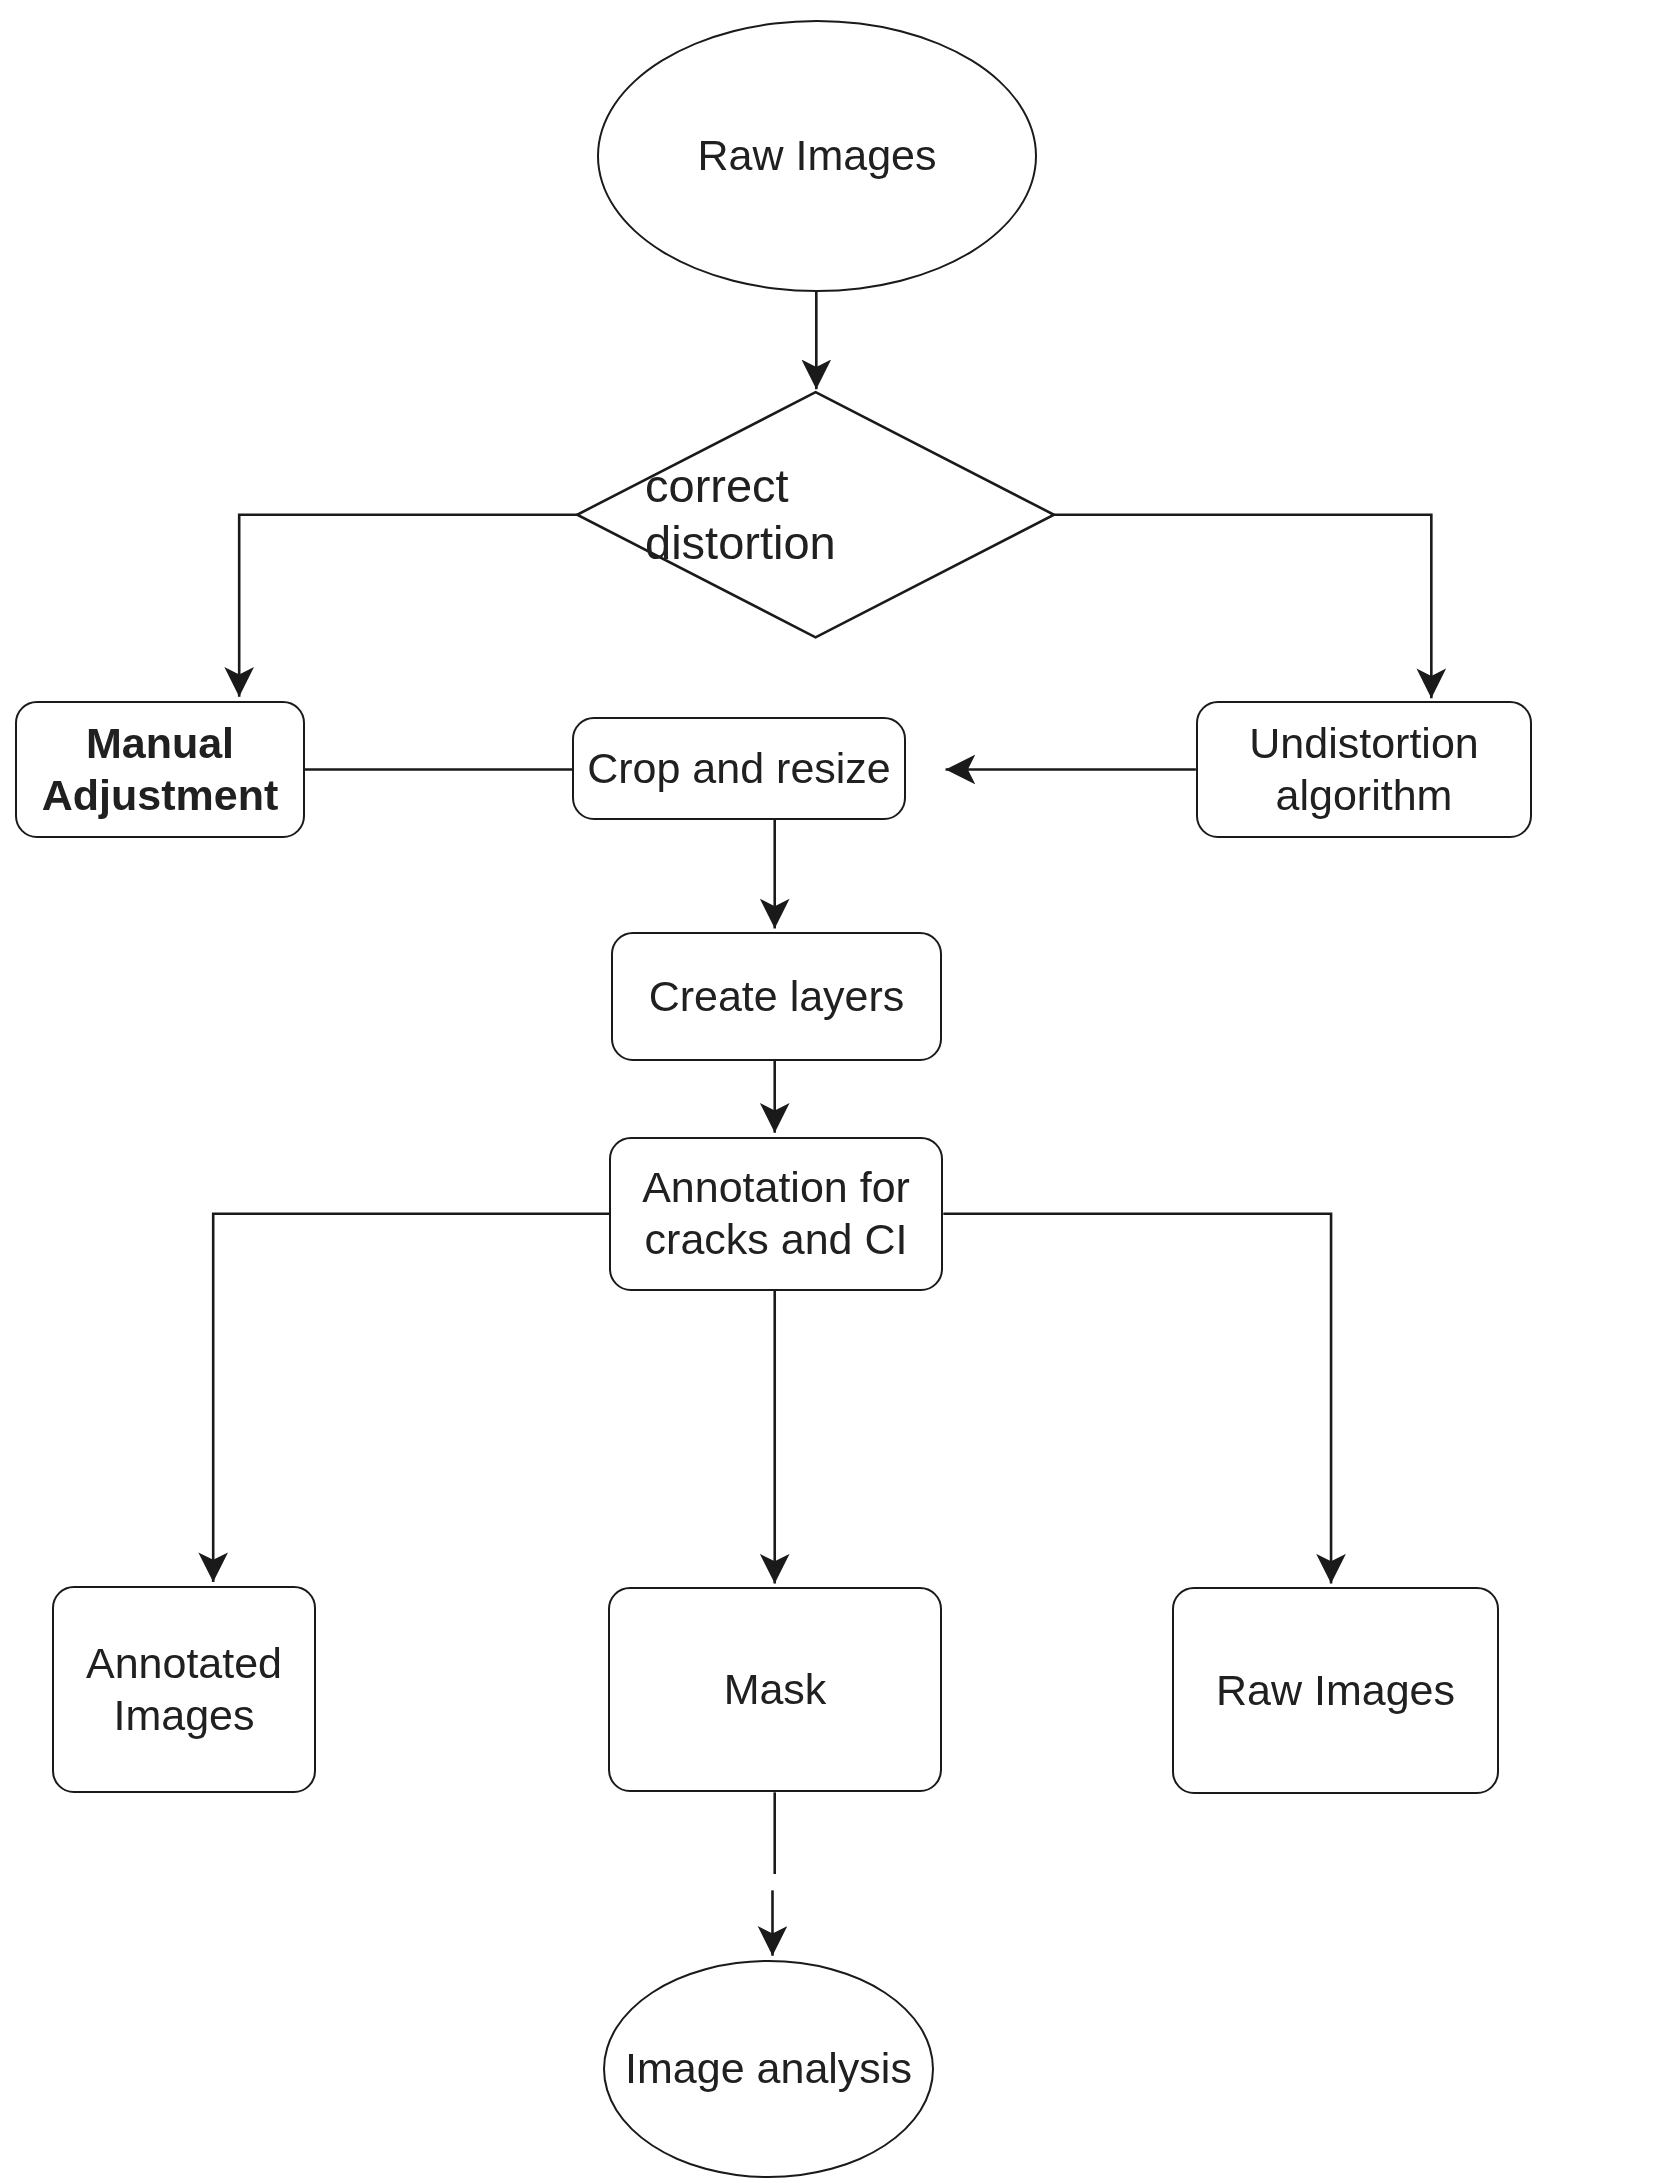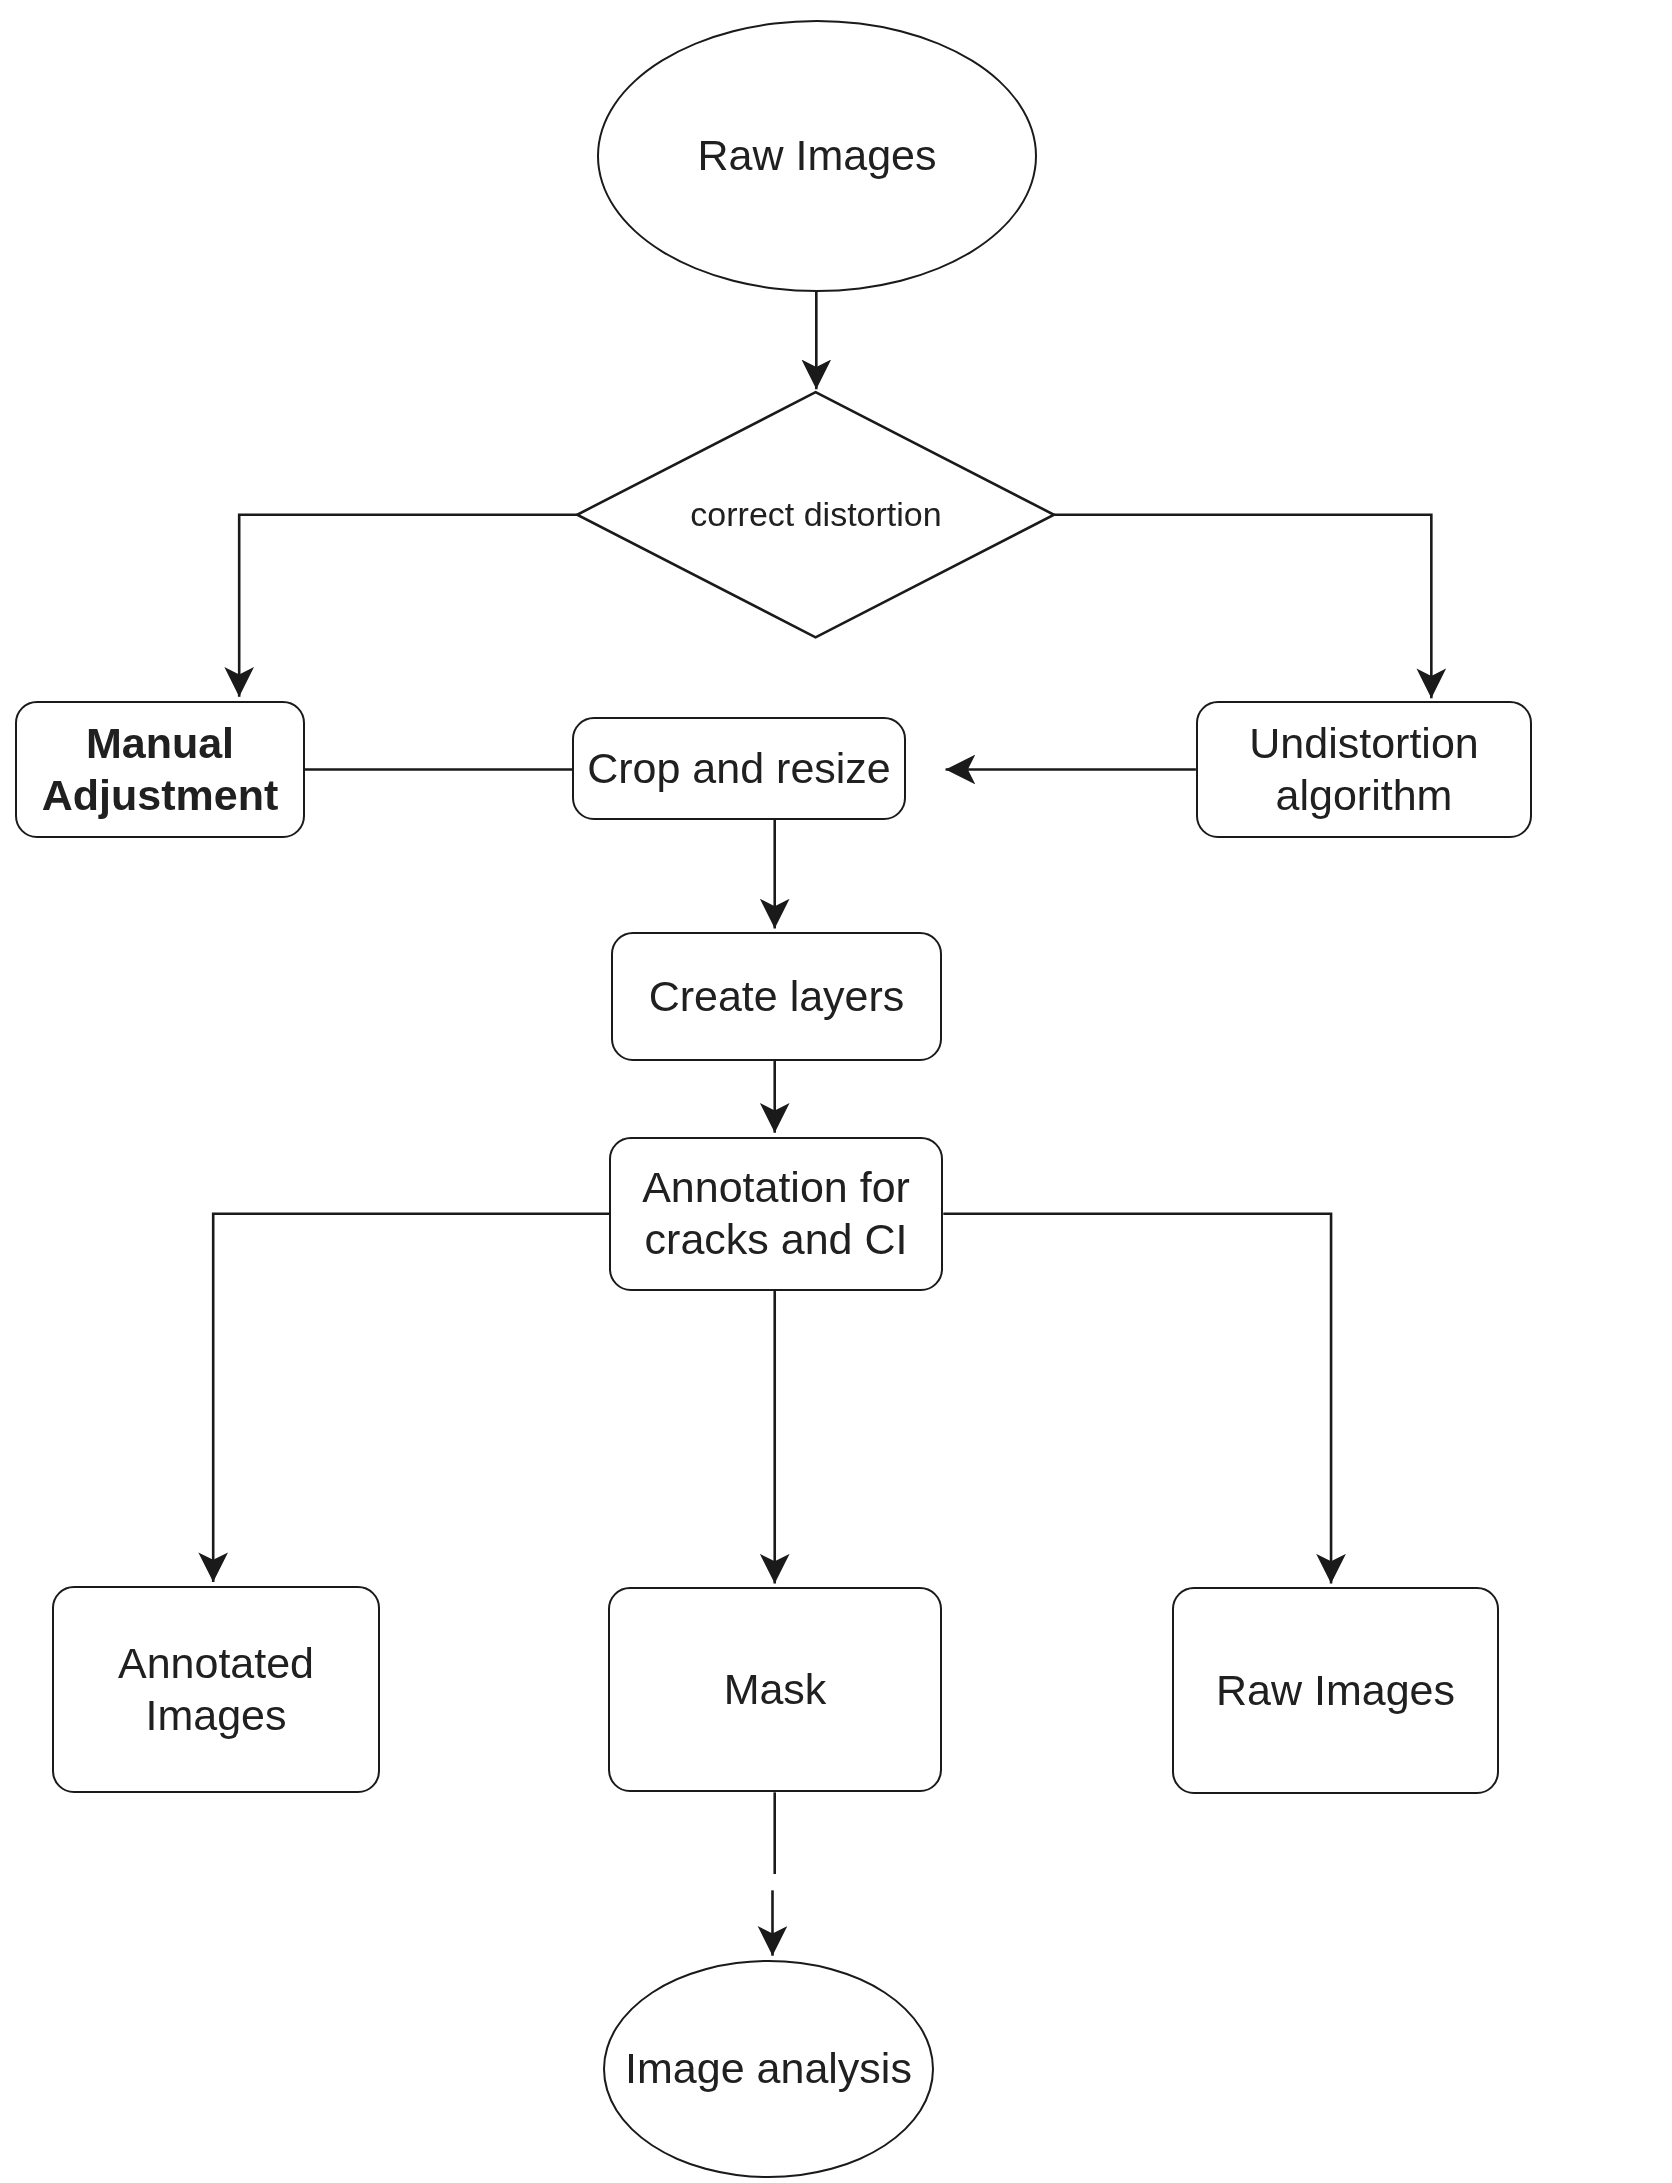--- a/index.html
+++ b/index.html
@@ -35,21 +35,21 @@
   }
   .rect{border-radius:22px;}
   .ellipse{border-radius:50%;}
   .free-label{
     position:absolute;
     display:flex;
     align-items:center;
     justify-content:center;
     text-align:left;
     color:var(--text);
-    font-size:34px;
+    font-size:47px;
     line-height:1.2;
   }
 </style>
 </head>
 <body>
 
 <div id="canvas">
 
   <svg id="wires" viewBox="0 0 2251 2939" xmlns="http://www.w3.org/2000/svg">
     <defs>
@@ -103,21 +103,21 @@
   </div>
 
   <div class="node rect" style="left:611px;top:932px;width:331px;height:129px;">
     <span>Create layers</span>
   </div>
 
   <div class="node rect" style="left:609px;top:1137px;width:334px;height:154px;padding:0 13.4px;">
     <span>Annotation for cracks and CI</span>
   </div>
 
-  <div class="node rect" style="left:52px;top:1586px;width:328px;height:207px;">
+  <div class="node rect" style="left:52px;top:1586px;width:264px;height:207px;">
     <span>Annotated Images</span>
   </div>
 
   <div class="node rect" style="left:608px;top:1587px;width:334px;height:205px;justify-content:center;">
     <span>Mask</span>
   </div>
 
   <div class="node rect" style="left:1172px;top:1587px;width:327px;height:207px;">
     <span>Raw Images</span>
   </div>

